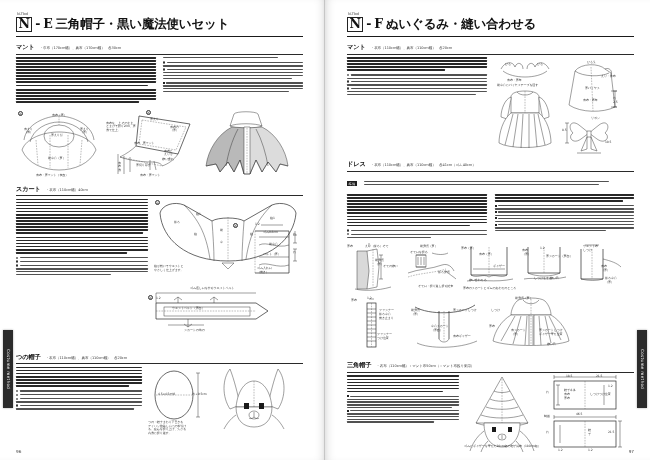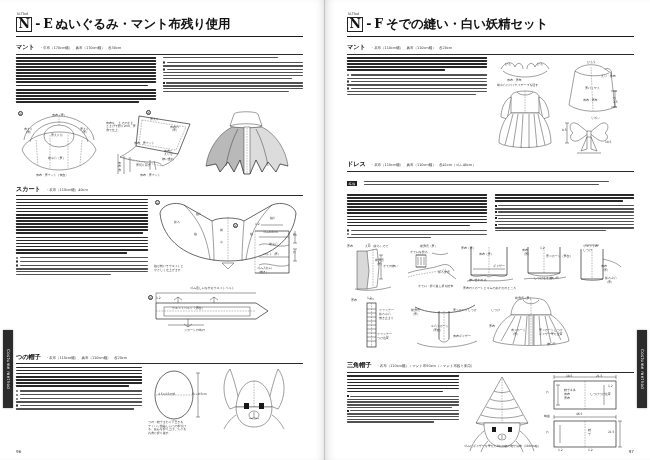--- a/index.html
+++ b/index.html
@@ -134,21 +134,21 @@
 
   <div class="page left">
     <div class="content">
 
       <div class="chapter">
         <div class="chapter-code">N-Tbd</div>
         <div class="chapter-title">
           <span class="chapter-letter">N</span>
             <span class="chapter-dash">-</span>
             <span class="chapter-dash">E</span>
-          <span class="chapter-jp">ぬいぐるみ・マント布残り使用</span>
+          <span class="chapter-jp">三角帽子・黒い魔法使いセット</span>
         </div>
         <div class="chapter-rule"></div>
       </div>
 
       <div class="sect">
         <div class="sect-head">
           <span class="sect-name">マント</span>
           <span class="sect-spec">・巾布（170cm幅）、裏布（170cm幅）　各30cm</span>
         </div>
         <div class="sect-rule"></div>
@@ -484,21 +484,21 @@
 
   <div class="page right">
     <div class="content">
 
       <div class="chapter">
         <div class="chapter-code">N-Tbd</div>
         <div class="chapter-title">
           <span class="chapter-letter">N</span>
             <span class="chapter-dash">-</span>
             <span class="chapter-dash">F</span>
-          <span class="chapter-jp">そでの縫い・白い妖精セット</span>
+          <span class="chapter-jp">ぬいぐるみ・縫い合わせる</span>
         </div>
         <div class="chapter-rule"></div>
       </div>
 
       <div class="sect">
         <div class="sect-head">
           <span class="sect-name">マント</span>
           <span class="sect-spec">・表布（110cm幅）、裏布（110cm幅）　各20cm</span>
         </div>
         <div class="sect-rule"></div>

